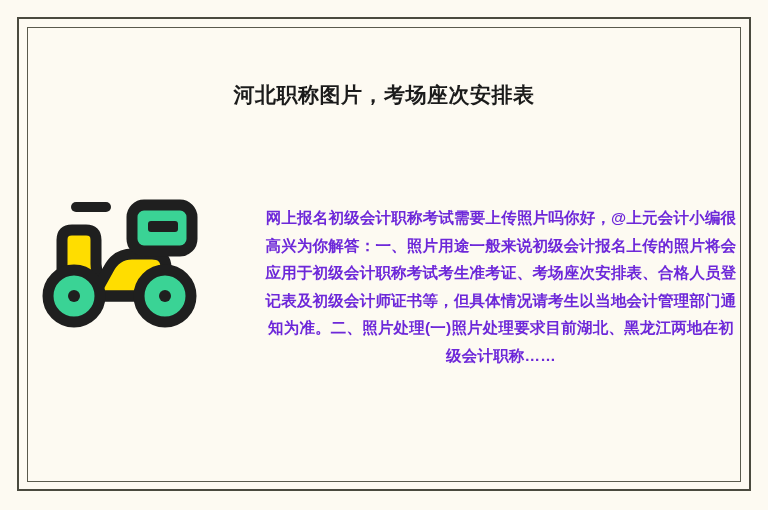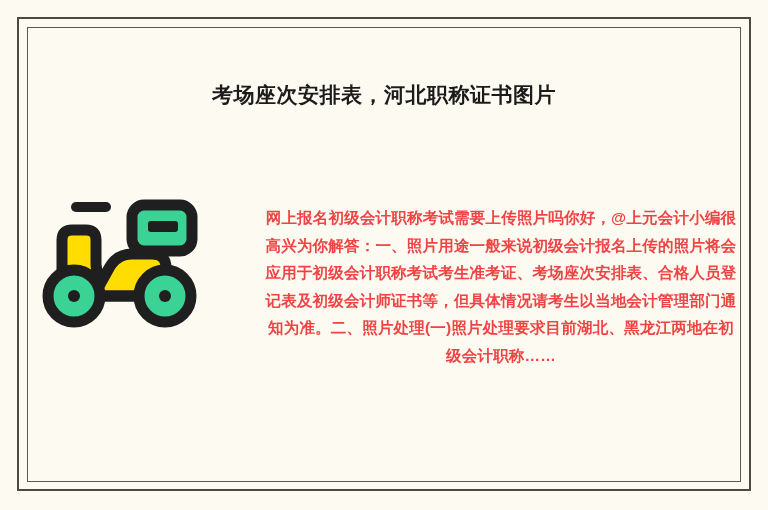--- a/index.html
+++ b/index.html
@@ -59,33 +59,33 @@
   }
   .body-text {
     position: absolute;
     left: 265px;
     top: 204px;
     width: 472px;
     text-align: center;
     font-size: 15.5px;
     font-weight: bold;
     line-height: 27.5px;
-    color: #ef4444;
+    color: #6d28d9;
     letter-spacing: 0.2px;
   }
 </style>
 </head>
 <body>
 
 <div class="page">
 
   <div class="frame-outer"></div>
   <div class="frame-inner"></div>
 
-  <div class="title">考场座次安排表，河北职称证书图片</div>
+  <div class="title">河北职称图片，考场座次安排表</div>
 
   <div class="illustration">
     <svg width="166" height="140" viewBox="0 0 166 140" xmlns="http://www.w3.org/2000/svg">
       <g fill="none" stroke="#1f1f1f" stroke-width="11" stroke-linecap="round" stroke-linejoin="round">
 
         <line x1="36" y1="15" x2="66" y2="15" stroke-width="10"></line>
 
         <path d="M22 104 L22 48 Q22 38 32 38 L46 38 Q56 38 56 48 L56 72 Q56 86 70 90 L106 95" fill="#ffdd00" stroke="#1f1f1f"></path>
         <path d="M56 104 L126 104 L126 76 Q126 62 112 62 L92 62 Q76 62 68 78 L58 96 Z" fill="#ffdd00" stroke="#1f1f1f"></path>
         <line x1="34" y1="104" x2="126" y2="104"></line>

